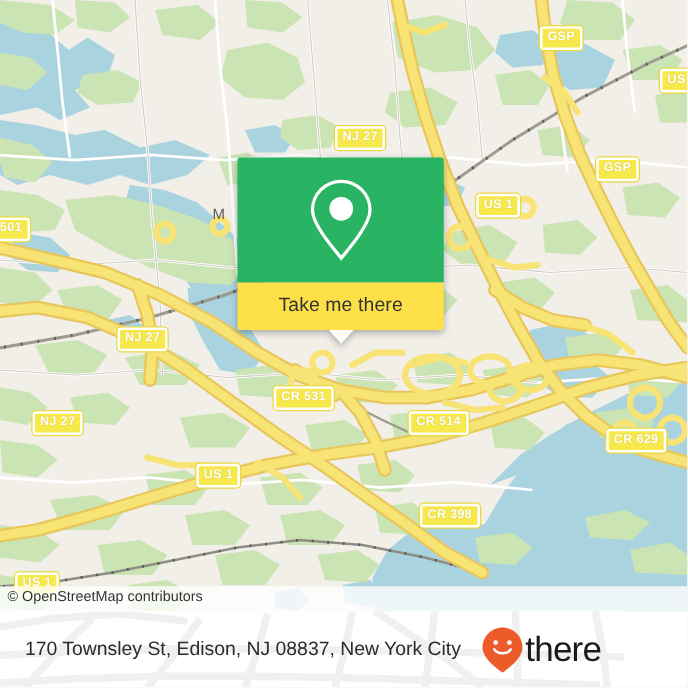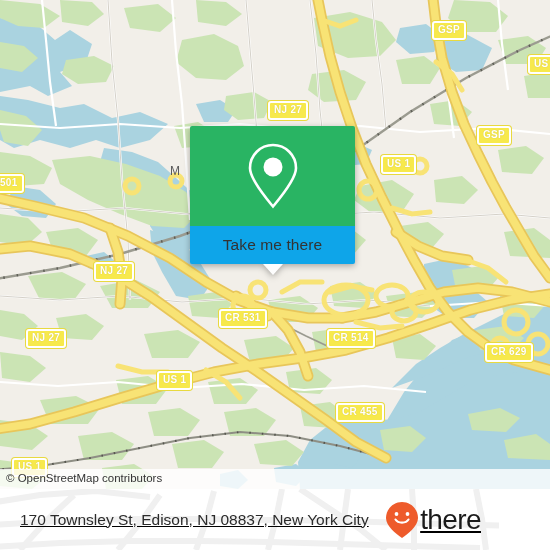--- a/index.html
+++ b/index.html
@@ -56,40 +56,40 @@
     position:absolute;left:190px;top:126px;width:165px;
     filter:drop-shadow(0 2px 3px rgba(0,0,0,.30));
   }
   .callout-head{
     background:#29b463;height:100px;
     border-radius:2px 2px 0 0;
     display:flex;align-items:center;justify-content:center;
   }
   .pin-icon{display:block;}
   .callout-body{
-    background:#0ea5e9;height:38px;
+    background:#fde047;height:38px;
     display:flex;align-items:center;justify-content:center;
     border-radius:0 0 2px 2px;
     position:relative;
   }
   .callout-label{
     font-size:15.5px;color:#333;letter-spacing:.1px;
   }
   .callout-tail{
     position:absolute;left:50%;bottom:-11px;margin-left:-10px;
     width:0;height:0;
     border-left:10px solid transparent;
     border-right:10px solid transparent;
     border-top:11px solid #fdfdfd;
   }
 
   
   .footer{
     position:absolute;left:0;top:489px;width:499px;height:61px;
-    background:#ffffff;overflow:hidden;text-decoration:underline;
+    background:#ffffff;overflow:hidden;
   }
   .footer-watermark{position:absolute;left:0;top:0;width:550px;height:61px;opacity:1;}
   .footer-inner{
     position:relative;height:100%;
     display:flex;align-items:center;
     padding:0 18px 0 20px;box-sizing:border-box;
   }
   .footer-address{
     font-size:15.5px;color:#2b2b2b;letter-spacing:0;white-space:nowrap;
   }
@@ -293,21 +293,21 @@
     <div class="shield" style="left:528px;top:55px;">US</div>
     <div class="shield" style="left:477px;top:126px;">GSP</div>
     <div class="shield" style="left:381px;top:155px;">US 1</div>
     <div class="shield" style="left:-6px;top:174px;">501</div>
     <div class="shield" style="left:94px;top:262px;">NJ 27</div>
     <div class="shield" style="left:219px;top:309px;">CR 531</div>
     <div class="shield" style="left:26px;top:329px;">NJ 27</div>
     <div class="shield" style="left:327px;top:329px;text-align:center;">CR 514</div>
     <div class="shield" style="left:485px;top:343px;">CR 629</div>
     <div class="shield" style="left:157px;top:371px;">US 1</div>
-    <div class="shield" style="left:336px;top:403px;">CR 455</div>
+    <div class="shield" style="left:336px;top:403px;">CR 398</div>
     <div class="shield" style="left:12px;top:458px;">US 1</div>
 
     <div class="attrib">© OpenStreetMap contributors</div>
   </div>
 
   <div class="callout">
     <div class="callout-head">
       <svg class="pin-icon" width="58" height="70" viewBox="0 0 58 70">
         <path d="M29 4 C16.3 4 6 14.3 6 27 C6 38.5 22 57 29 65.5 C36 57 52 38.5 52 27 C52 14.3 41.7 4 29 4 Z" fill="none" stroke="#ffffff" stroke-width="2.6"></path>
         <circle cx="29" cy="26" r="9.5" fill="#ffffff"></circle>

